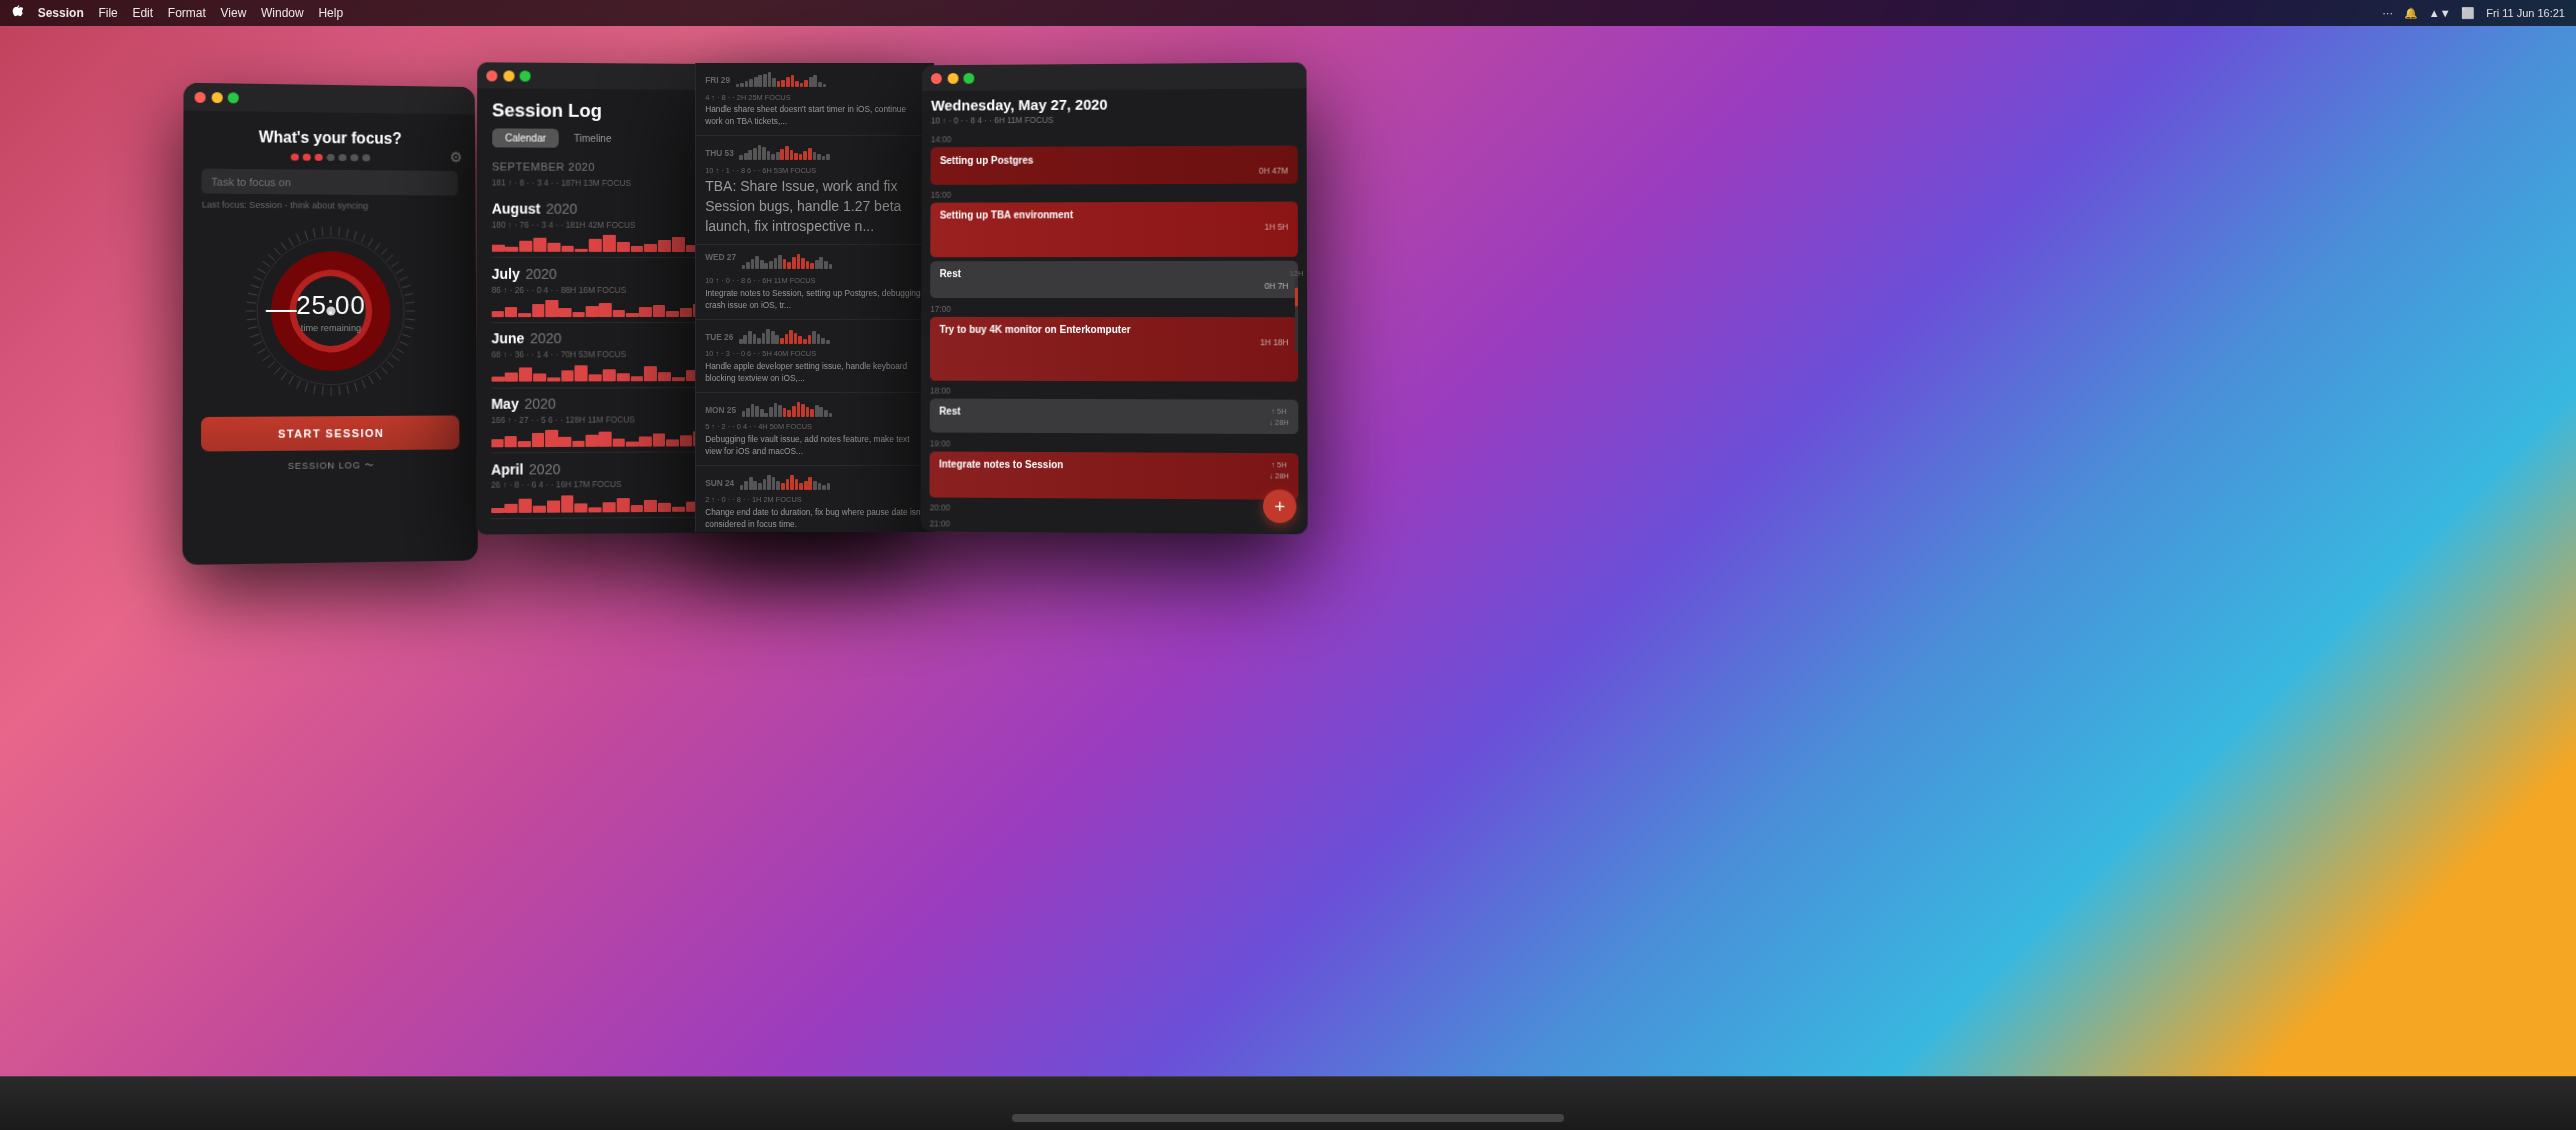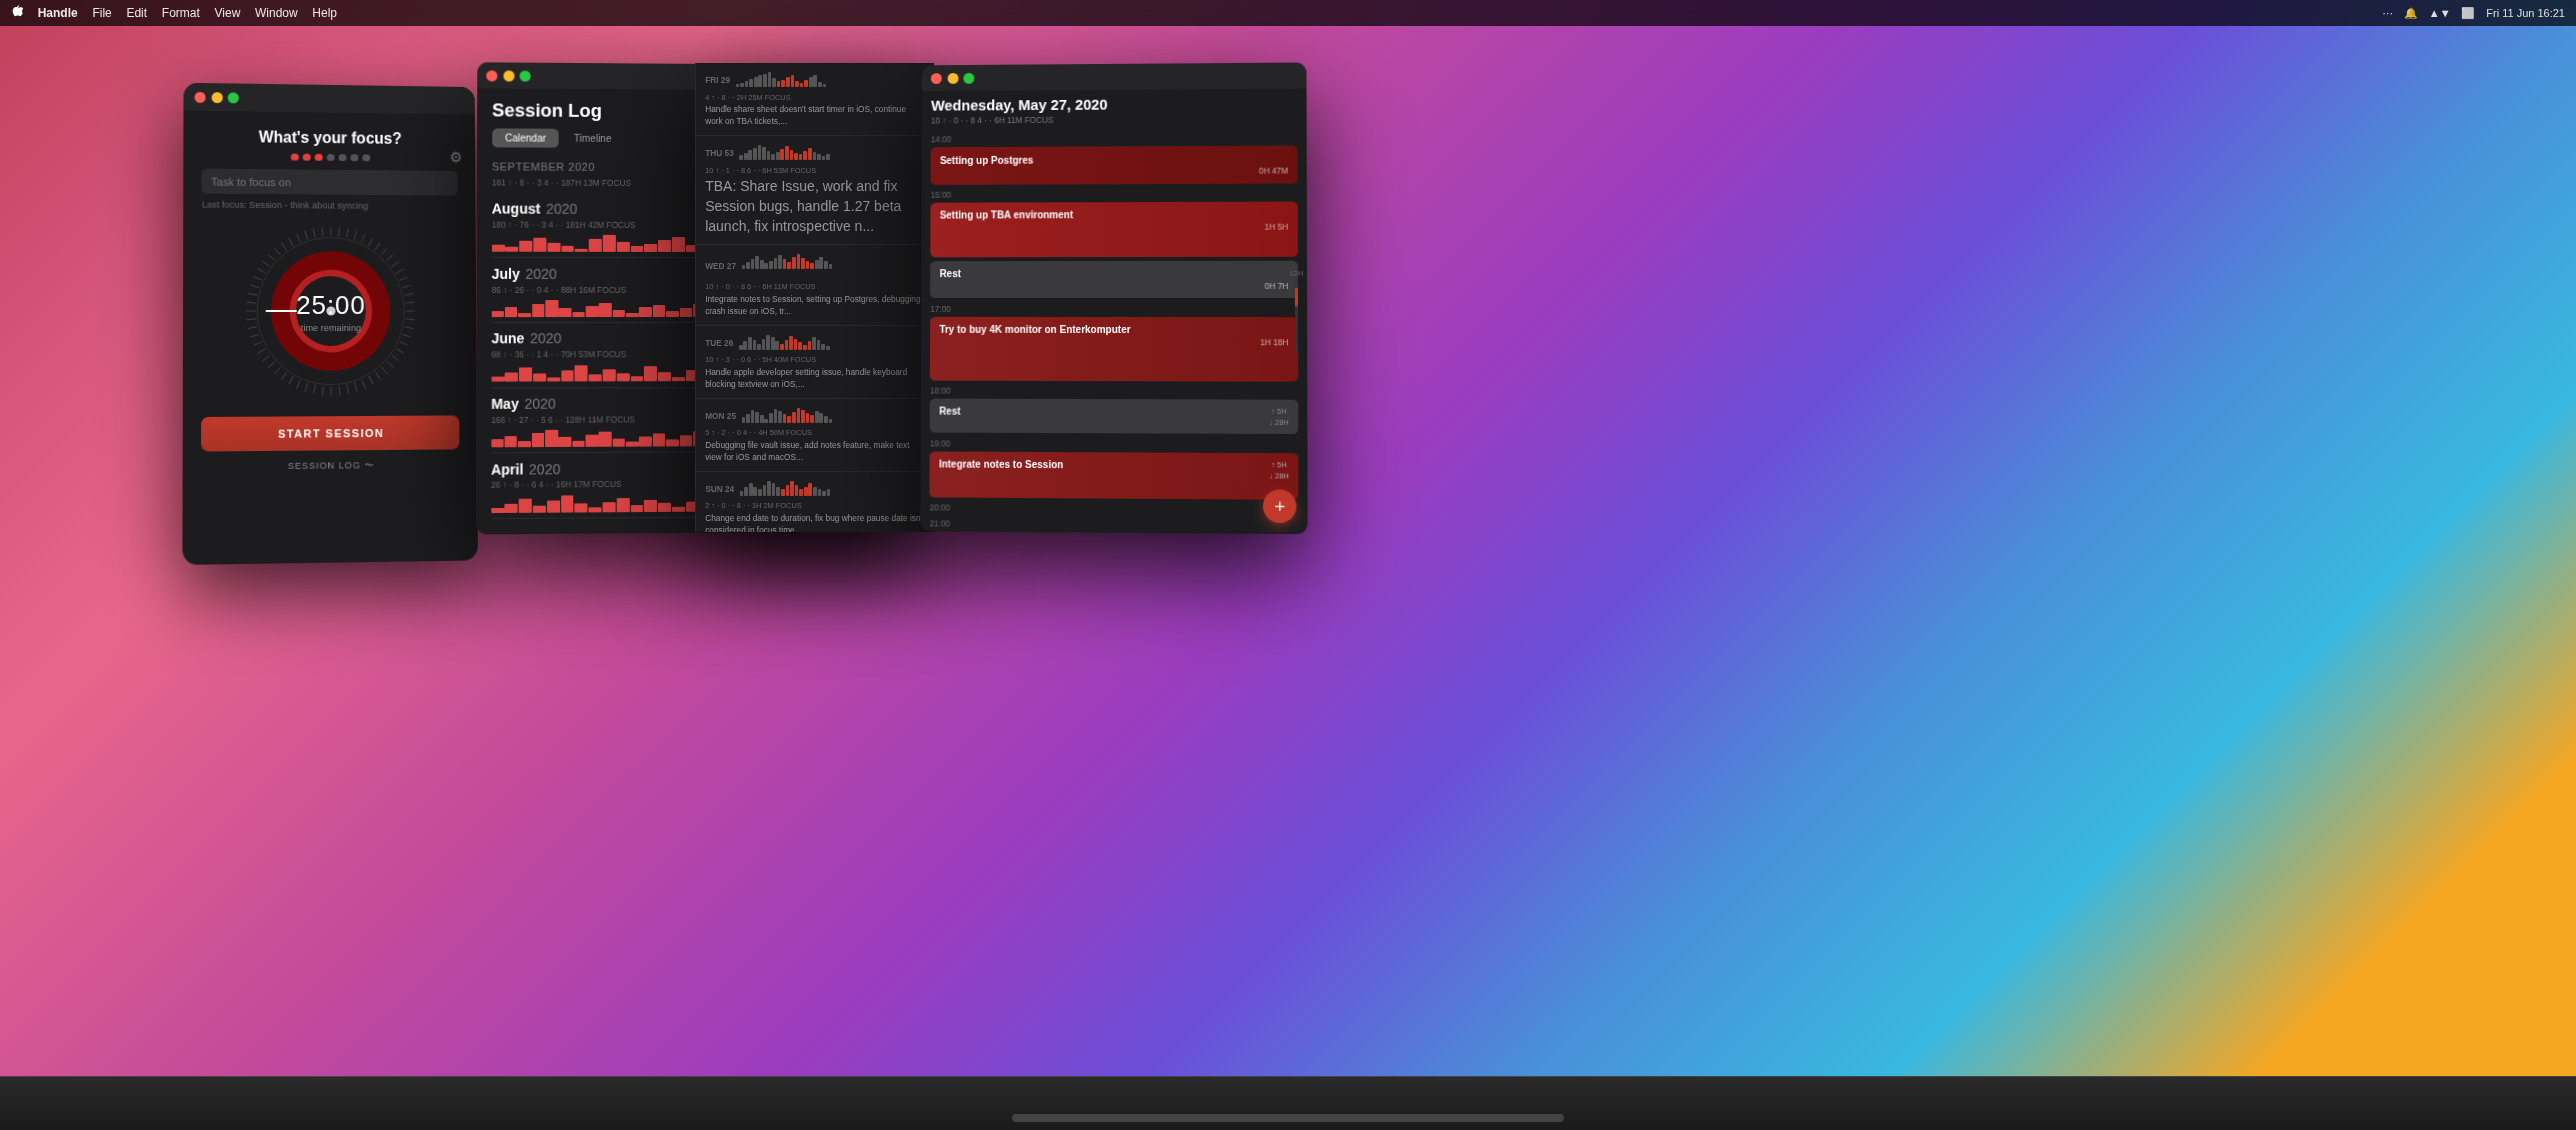--- a/index.html
+++ b/index.html
@@ -402,21 +402,21 @@
 
 <div class="desktop-bg"></div>
 
 <div class="menubar">
   <span style="font-size:13px; color:#fff;">
     
     <svg width="12" height="13" viewBox="0 0 14 16" fill="white">
       <path d="M13.3 11.1c-.3.6-.5 1-.8 1.5-.5.7-.9 1.1-1.5 1.1-.4 0-.8-.2-1.4-.4-.5-.2-1-.4-1.6-.4s-1.1.1-1.6.4c-.6.2-1 .4-1.4.4-.6 0-1.1-.4-1.6-1.1-.5-.7-.9-1.5-1.2-2.4-.3-1-.5-2-.5-2.9 0-1.1.2-2 .7-2.8.4-.6.9-1.1 1.5-1.4.6-.3 1.3-.5 2-.5.5 0 1.1.1 1.8.4.6.2 1 .4 1.2.4.2 0 .6-.2 1.3-.4.7-.3 1.3-.4 1.8-.3 1.4.1 2.4.7 3 1.8-1.2.7-1.8 1.8-1.8 3.1 0 1 .4 1.9 1.1 2.5zM9.7.3c0 .8-.3 1.5-.8 2.2-.6.7-1.3 1.1-2 1.1 0-.8.3-1.5.8-2.1C8.2.7 9 .3 9.7.3z"></path>
     </svg>
   </span>
-  <span class="menubar-item app-name">Handle</span>
+  <span class="menubar-item app-name">Session</span>
   <span class="menubar-item">File</span>
   <span class="menubar-item">Edit</span>
   <span class="menubar-item">Format</span>
   <span class="menubar-item">View</span>
   <span class="menubar-item">Window</span>
   <span class="menubar-item">Help</span>
   <div class="menubar-right">
     <span>···</span>
     <span>🔔</span>
     <span>▲▼</span>
@@ -835,21 +835,21 @@
             <div style="background: rgb(85, 85, 85); border-radius: 0.9px; min-width: 1.8px; width: 3.7px; height: 5.5px;"></div>
             <div style="background: rgb(85, 85, 85); border-radius: 0.9px; min-width: 1.8px; width: 3.7px; height: 3.7px;"></div>
             <div style="background: rgb(85, 85, 85); border-radius: 0.9px; min-width: 1.8px; width: 3.7px; height: 6.4px;"></div>
           </div>
           <div style="font-size: 11px; color: rgb(85, 85, 85); margin-left: auto;">›</div>
         </div>
         <div style="font-size: 7.4px; color: rgb(102, 102, 102); margin-bottom: 2.8px;">10 ↑ · 1 · · 8 6 · · 6H 53M FOCUS</div>
         <div style="font-size: 14px; color: rgb(153, 153, 153); line-height: 1.4;">TBA: Share Issue, work and fix Session bugs, handle 1.27 beta launch, fix introspective n...</div>
       </div>
       <div style="padding: 7.4px 9.2px; border-bottom: 0.9px solid rgb(42, 42, 44); cursor: pointer;">
-        <div style="display: flex; align-items: flex-end; gap: 5.5px; margin-bottom: 11px;">
+        <div style="display: flex; align-items: flex-start; gap: 5.5px; margin-bottom: 5px;">
           <div style="font-size: 8.3px; color: rgb(102, 102, 102); font-weight: 600; white-space: nowrap;">WED 27</div>
           <div style="display: flex; align-items: flex-end; gap: 0.9px; height: 16.6px; margin-bottom: 2.8px;">
             <div style="background: rgb(85, 85, 85); border-radius: 0.9px; min-width: 1.8px; width: 3.7px; height: 3.2px;"></div>
             <div style="background: rgb(85, 85, 85); border-radius: 0.9px; min-width: 1.8px; width: 3.7px; height: 6.3px;"></div>
             <div style="background: rgb(85, 85, 85); border-radius: 0.9px; min-width: 1.8px; width: 3.7px; height: 9.5px;"></div>
             <div style="background: rgb(85, 85, 85); border-radius: 0.9px; min-width: 1.8px; width: 3.7px; height: 12.6px;"></div>
             <div style="background: rgb(85, 85, 85); border-radius: 0.9px; min-width: 1.8px; width: 3.7px; height: 8.4px;"></div>
             <div style="background: rgb(85, 85, 85); border-radius: 0.9px; min-width: 1.8px; width: 3.7px; height: 5.3px;"></div>
             <div style="background: rgb(85, 85, 85); border-radius: 0.9px; min-width: 1.8px; width: 3.7px; height: 7.4px;"></div>
             <div style="background: rgb(85, 85, 85); border-radius: 0.9px; min-width: 1.8px; width: 3.7px; height: 10.5px;"></div>

